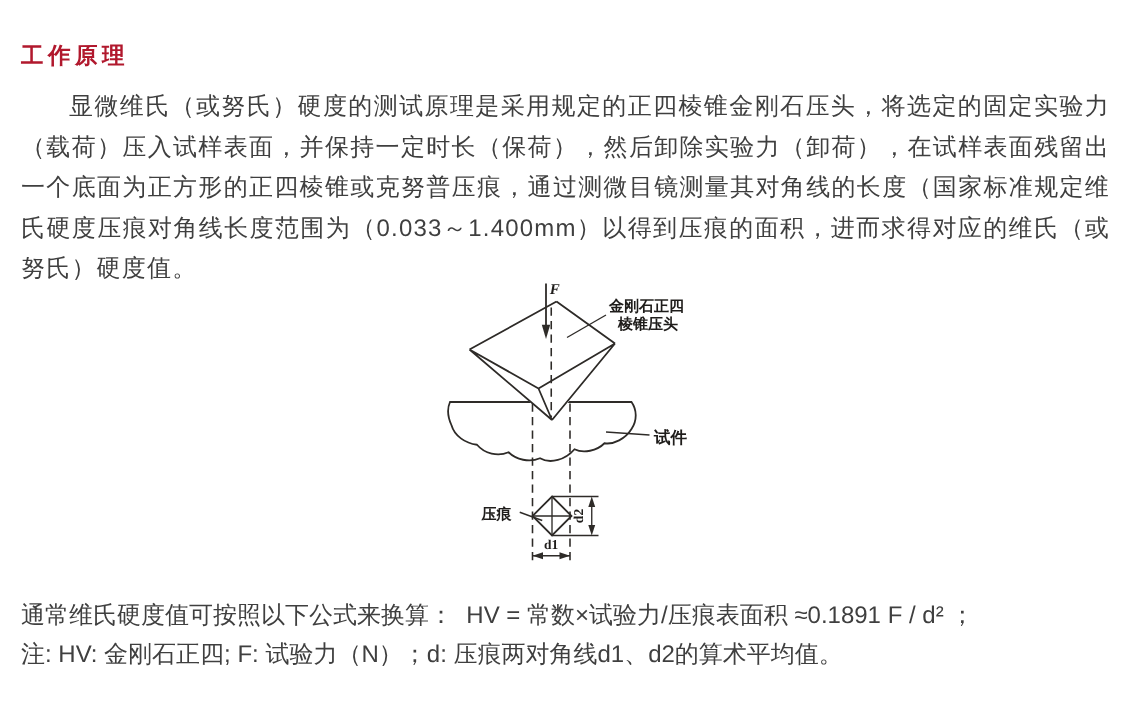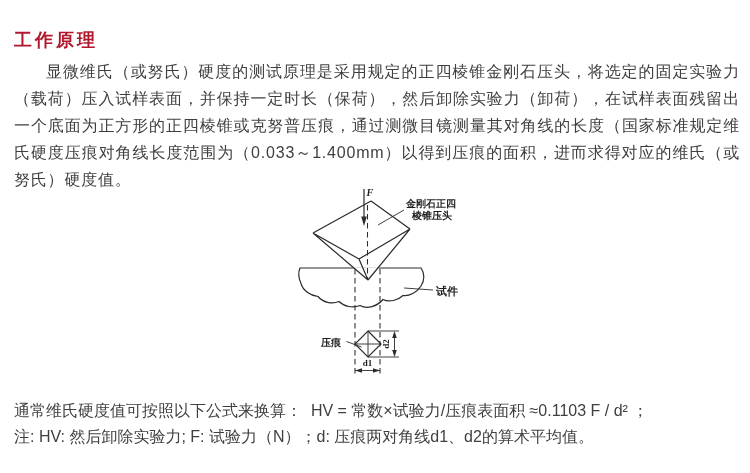--- a/index.html
+++ b/index.html
@@ -5,21 +5,21 @@
   html,body{margin:0;padding:0;}
   body{
     width:750px;height:473px;position:relative;overflow:hidden;
     background:#ffffff;
     font-family:"Liberation Sans","DejaVu Sans",sans-serif;
     color:#3f3f3f;
   }
   .abs{position:absolute;}
   .doc-title{
     left:14px;top:28px;
-    font-size:18px;font-weight:bold;letter-spacing:3px;
+    font-size:15px;font-weight:bold;letter-spacing:3px;
     color:#b1182d;
   }
   .intro-para{
     left:14px;top:58px;width:726px;
     font-size:16px;line-height:27px;letter-spacing:0.8px;
     text-indent:2em;text-align:justify;
     color:#3f3f3f;
   }
   .figure-wrap{
     left:280px;top:182px;width:235px;height:212px;
@@ -120,15 +120,15 @@
     <g>
       <line class="fig-thin" x1="355" y1="370.5" x2="380" y2="370.5"></line>
       <polygon class="fig-fillhead" points="355,370.5 362,368.2 362,372.8"></polygon>
       <polygon class="fig-fillhead" points="380,370.5 373,368.2 373,372.8"></polygon>
       <text class="fig-label" x="367.5" y="366" font-size="9" text-anchor="middle">d1</text>
     </g>
   </svg>
 </div>
 
 <div class="abs bottom-block">
-  <div class="formula-line">通常维氏硬度值可按照以下公式来换算：  HV = 常数×试验力/压痕表面积 ≈0.1103 F / d² ；</div>
-  <div class="note-line">注: HV: 然后卸除实验力; F: 试验力（N）；d: 压痕两对角线d1、d2的算术平均值。</div>
+  <div class="formula-line">通常维氏硬度值可按照以下公式来换算：  HV = 常数×试验力/压痕表面积 ≈0.1891 F / d² ；</div>
+  <div class="note-line">注: HV: 金刚石正四; F: 试验力（N）；d: 压痕两对角线d1、d2的算术平均值。</div>
 </div>
 
 </body></html>

